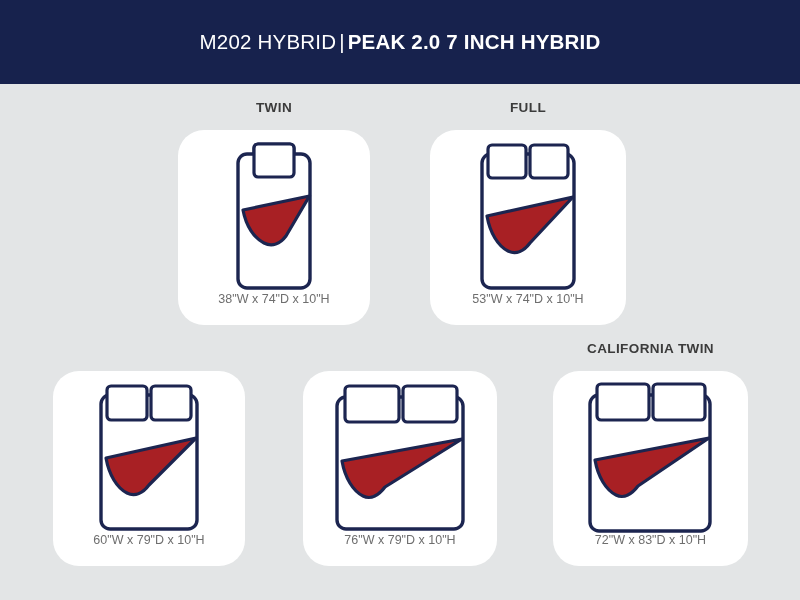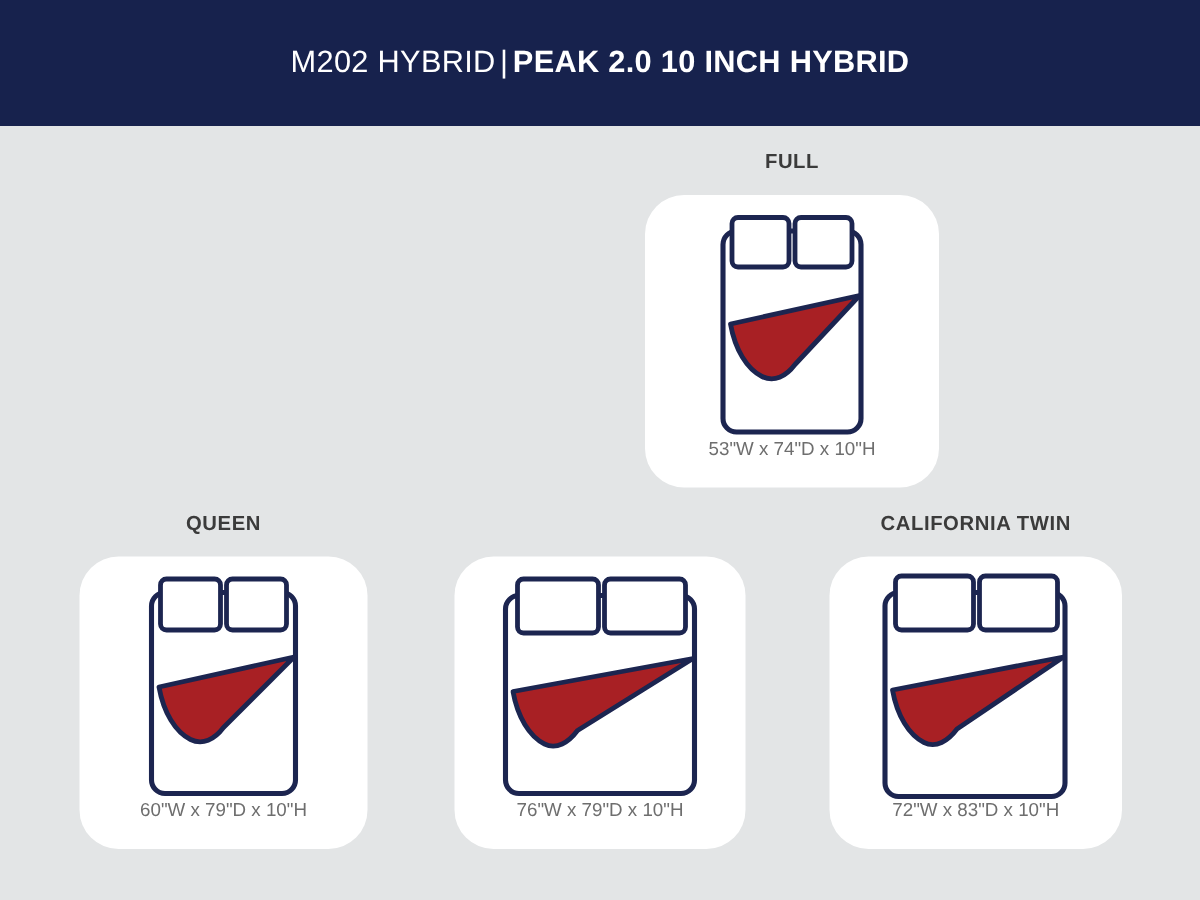--- a/index.html
+++ b/index.html
@@ -85,41 +85,55 @@
     position: absolute;
   }
 </style>
 </head>
 <body>
 
 <div id="page">
 
   <div id="header-bar">
     <div id="header-title">
-      <span class="series">M202 HYBRID</span><span class="sep">|</span><span class="model">PEAK 2.0 10 INCH HYBRID</span>
+      <span class="series">M202 HYBRID</span><span class="sep">|</span><span class="model">PEAK 2.0 7 INCH HYBRID</span>
     </div>
   </div>
 
+  <div class="tile" style="left:178px; top:100px; width:192px; height:225px;">
+    <div class="size-label" style="top:0px;">TWIN</div>
+    <div class="card" style="left:0; top:30px; width:192px; height:195px;"></div>
+    <svg class="bed-svg" style="left:46px; top:38px;" width="100" height="160" viewBox="0 0 100 160">
+
+      <rect x="30" y="6" width="40" height="33" rx="4" ry="4" fill="#ffffff" stroke="#1c2550" stroke-width="3.2"></rect>
+
+      <rect x="14" y="16" width="72" height="134" rx="9" ry="9" fill="#ffffff" stroke="#1c2550" stroke-width="3.4"></rect>
+
+      <rect x="30" y="6" width="40" height="33" rx="4" ry="4" fill="#ffffff" stroke="#1c2550" stroke-width="3.2"></rect>
+
+      <path d="M 85.5 58 L 19 72 C 22 88, 30 100, 40 105 C 48 109, 56 106, 62 98 L 85.5 58 Z" fill="#a82024" stroke="#1c2550" stroke-width="3.2" stroke-linejoin="round"></path>
+    </svg>
+    <div class="dims" style="top:192px;">38"W x 74"D x 10"H</div>
+  </div>
 
   <div class="tile" style="left:430px; top:100px; width:196px; height:225px;">
     <div class="size-label" style="top:0px;">FULL</div>
     <div class="card" style="left:0; top:30px; width:196px; height:195px;"></div>
     <svg class="bed-svg" style="left:42px; top:40px;" width="112" height="158" viewBox="0 0 112 158">
       <rect x="10" y="14" width="92" height="134" rx="9" ry="9" fill="#ffffff" stroke="#1c2550" stroke-width="3.4"></rect>
 
       <rect x="16" y="5" width="38" height="33" rx="4" ry="4" fill="#ffffff" stroke="#1c2550" stroke-width="3.2"></rect>
       <rect x="58" y="5" width="38" height="33" rx="4" ry="4" fill="#ffffff" stroke="#1c2550" stroke-width="3.2"></rect>
 
       <path d="M 101 57 L 15 76 C 18 93, 26 106, 36 111 C 44 115, 52 111, 58 103 L 101 57 Z" fill="#a82024" stroke="#1c2550" stroke-width="3.2" stroke-linejoin="round"></path>
     </svg>
     <div class="dims" style="top:192px;">53"W x 74"D x 10"H</div>
   </div>
 
   <div class="tile" style="left:53px; top:341px; width:192px; height:225px;">
-    <div class="size-label" style="top:0px;">QUEEN</div>
     <div class="card" style="left:0; top:30px; width:192px; height:195px;"></div>
     <svg class="bed-svg" style="left:38px; top:40px;" width="116" height="158" viewBox="0 0 116 158">
       <rect x="10" y="14" width="96" height="134" rx="9" ry="9" fill="#ffffff" stroke="#1c2550" stroke-width="3.4"></rect>
       <rect x="16" y="5" width="40" height="34" rx="4" ry="4" fill="#ffffff" stroke="#1c2550" stroke-width="3.2"></rect>
       <rect x="60" y="5" width="40" height="34" rx="4" ry="4" fill="#ffffff" stroke="#1c2550" stroke-width="3.2"></rect>
       <path d="M 105 57 L 15 77 C 18 94, 26 107, 36 112 C 44 116, 52 112, 58 104 L 105 57 Z" fill="#a82024" stroke="#1c2550" stroke-width="3.2" stroke-linejoin="round"></path>
     </svg>
     <div class="dims" style="top:192px;">60"W x 79"D x 10"H</div>
   </div>
 

